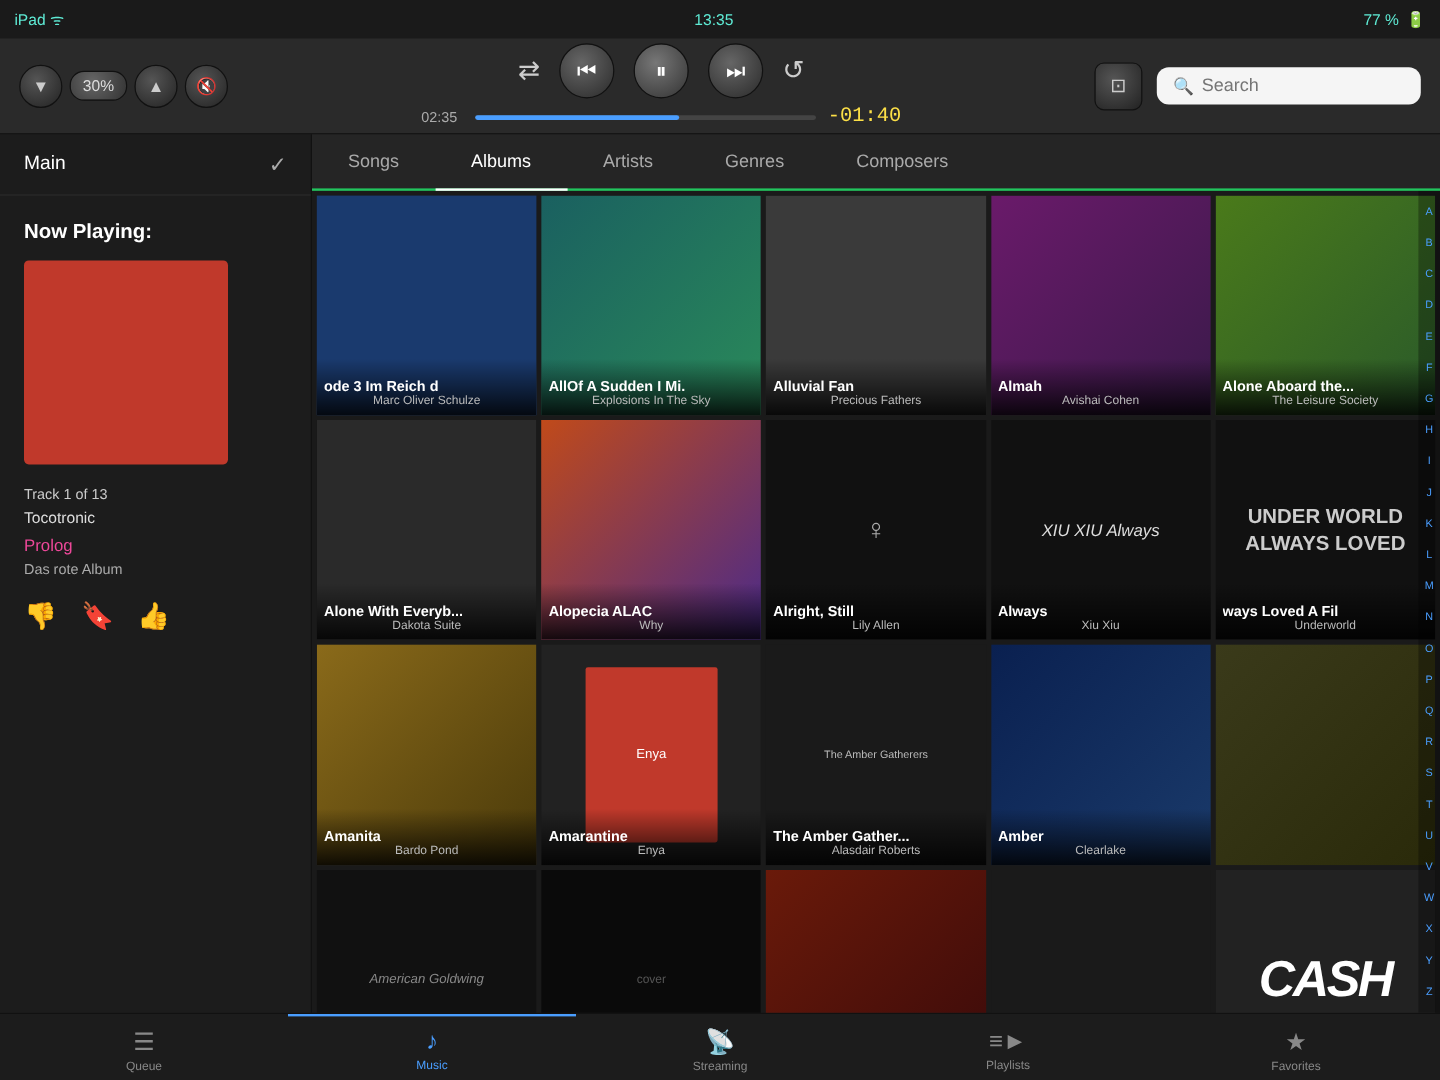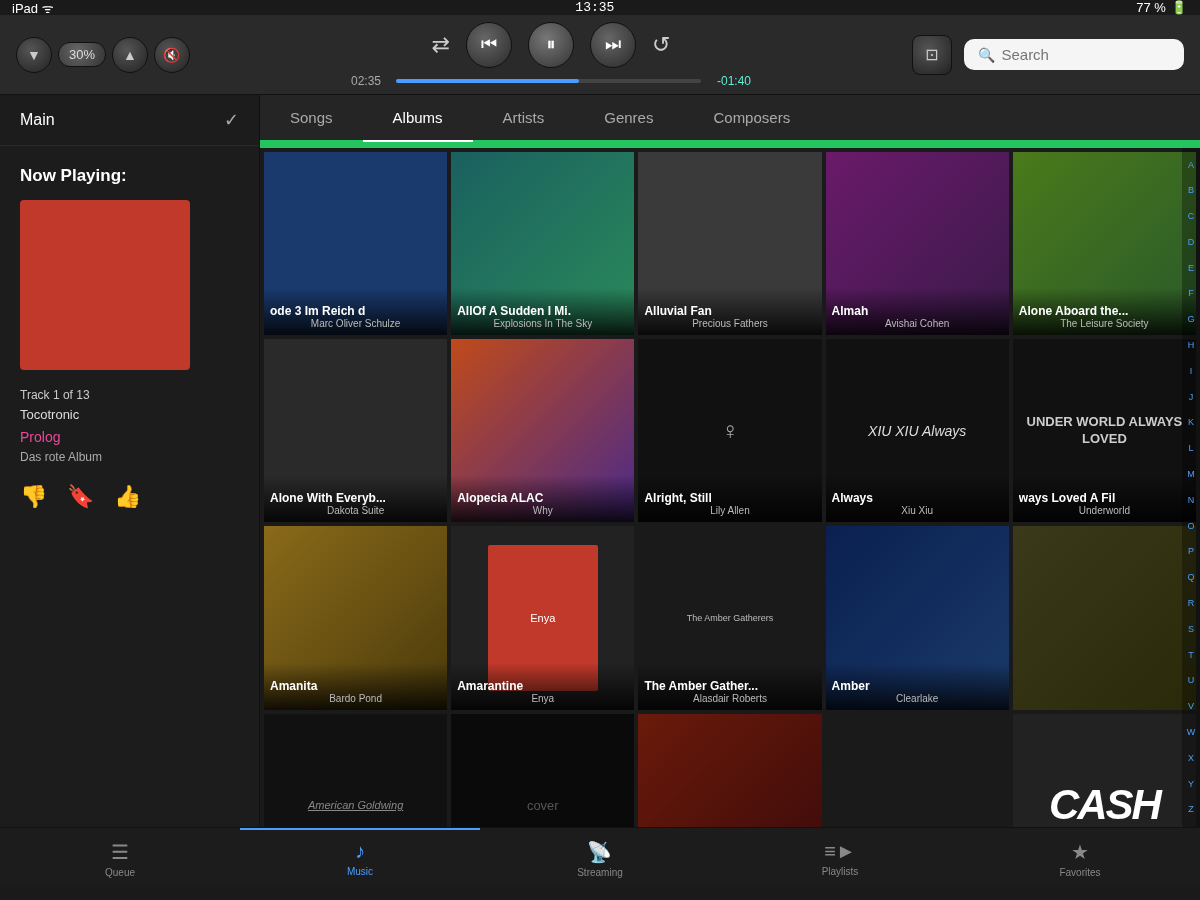--- a/index.html
+++ b/index.html
@@ -7,31 +7,31 @@
       width: 1200px;
       height: 900px;
       background: #1a1a1a;
       font-family: -apple-system, 'Helvetica Neue', Arial, sans-serif;
       overflow: hidden;
       color: #fff;
     }
 
     
     .status-bar {
-      height: 15px;
+      height: 32px;
       background: #1a1a1a;
       display: flex;
       align-items: center;
       justify-content: space-between;
       padding: 0 12px;
       font-size: 13px;
-      color: #ffffff;
+      color: #5eead4;
     }
     .status-left { display: flex; align-items: center; gap: 8px; }
-    .status-center { font-weight: 500; font-family: Liberation Mono, monospace; }
+    .status-center { font-weight: 500; }
     .status-right { display: flex; align-items: center; gap: 6px; }
 
     
     .top-bar {
       height: 80px;
       background: #2a2a2a;
       display: flex;
       align-items: center;
       padding: 0 16px;
       gap: 12px;
@@ -116,21 +116,21 @@
       color: #ccc;
     }
 
     .progress-bar-container {
       display: flex;
       align-items: center;
       gap: 10px;
       width: 400px;
     }
     .time-elapsed { font-size: 12px; color: #aaa; min-width: 35px; }
-    .time-remain { font-size: 12px; color: #5eead4; min-width: 40px; text-align: right; }
+    .time-remain { font-size: 17px; color: #fde047; min-width: 40px; text-align: right; font-family: Liberation Mono, monospace; }
     .progress-track {
       flex: 1;
       height: 4px;
       background: #444;
       border-radius: 2px;
       position: relative;
     }
     .progress-fill {
       height: 100%;
       background: #4a9eff;
@@ -227,21 +227,21 @@
       flex: 1;
       display: flex;
       flex-direction: column;
       background: #1a1a1a;
     }
 
     
     .tabs-bar {
       display: flex;
       background: #252525;
-      border-bottom: 8px solid #22c55e;
+      border-bottom: 2px solid #22c55e;
       padding: 0;
     }
     .tab {
       padding: 14px 30px;
       font-size: 15px;
       color: #aaa;
       cursor: pointer;
       border-bottom: 2px solid transparent;
       margin-bottom: -2px;
     }
@@ -524,21 +524,21 @@
 
         <div class="album-card" style="background: #1a1a1a;">
           <div class="album-cover" style="background: #111; font-size: 14px; display: flex; align-items: center; justify-content: center; text-align: center; padding: 8px; color: #ddd; font-style: italic;">XIU XIU Always</div>
           <div class="album-overlay">
             <div class="album-title">Always</div>
             <div class="album-artist">Xiu Xiu</div>
           </div>
         </div>
 
         <div class="album-card" style="background: #1a1a2a;">
-          <div class="album-cover" style="background: #111; font-size: 13px; display: flex; align-items: center; justify-content: center; padding: 8px; color: #ccc; font-weight: bold; line-height: 1.3;">UNDER WORLD ALWAYS LOVED</div>
+          <div class="album-cover" style="background: #111; font-size: 17px; display: flex; align-items: center; justify-content: center; padding: 8px; color: #ccc; font-weight: bold; line-height: 1.3;">UNDER WORLD ALWAYS LOVED</div>
           <div class="album-overlay">
             <div class="album-title">ways Loved A Fil</div>
             <div class="album-artist">Underworld</div>
           </div>
         </div>
 
         <div class="album-card color-orange">
           <div class="album-cover" style="background: linear-gradient(135deg, #8a6a1a, #4a3a0a);"></div>
           <div class="album-overlay">
             <div class="album-title">Amanita</div>
@@ -571,28 +571,28 @@
             <div class="album-artist">Clearlake</div>
           </div>
         </div>
 
         <div class="album-card" style="background: #2a2a1a;">
           <div class="album-cover" style="background: linear-gradient(135deg, #3a3a1a, #2a2a0a);"></div>
         </div>
 
         <div class="album-card" style="background: #1a1a1a;">
           <div class="album-cover" style="background: #111; display: flex; align-items: center; justify-content: center;">
-            <div style="font-size: 11px; color: #888; text-align: center; padding: 8px; font-style: italic; text-decoration: underline;">American Goldwing</div>
+            <div style="font-size: 11px; color: #888; text-align: center; padding: 8px; font-style: italic;">American Goldwing</div>
           </div>
 
         </div>
 
         <div class="album-card" style="background: #111;">
           <div class="album-cover" style="background: #0a0a0a; display: flex; align-items: center; justify-content: center;">
-            <div style="font-size: 13px; color: #555; text-align: center;">cover</div>
+            <div style="font-size: 10px; color: #555; text-align: center;">cover</div>
           </div>
         </div>
 
         <div class="album-card" style="background: #3a0a0a;">
           <div class="album-cover" style="background: linear-gradient(135deg, #6a1a0a, #3a0a0a);"></div>
 
         </div>
 
         <div class="album-card" style="background: #222;">
           <div class="album-cover" style="background: #1a1a1a;"></div>

